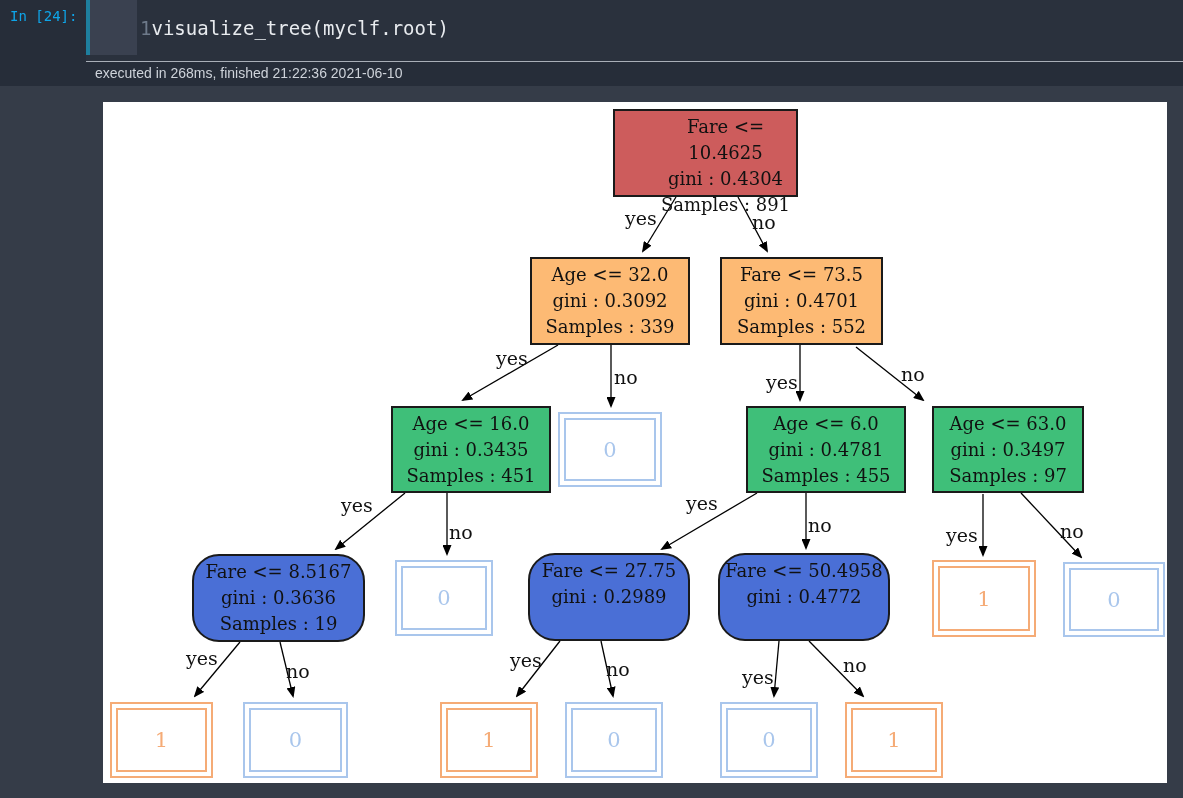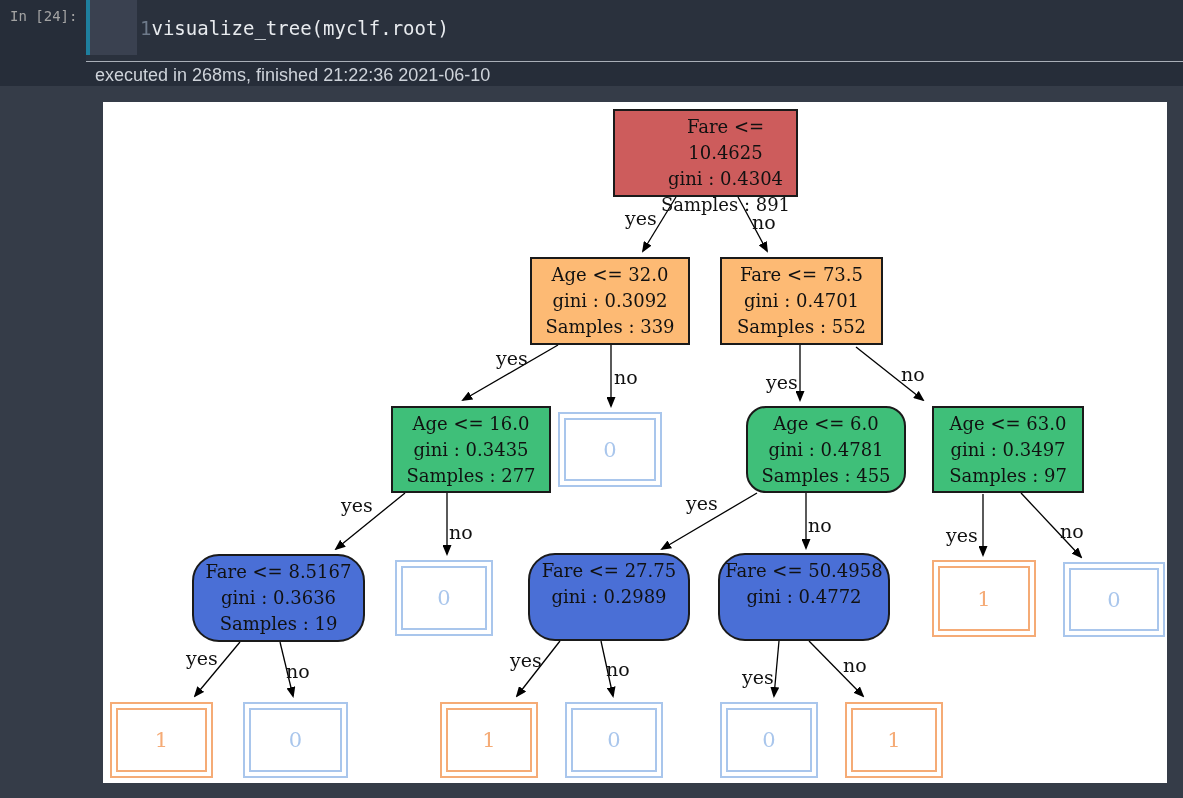--- a/index.html
+++ b/index.html
@@ -1,32 +1,32 @@
 <!DOCTYPE html>
 <html><head>
 <meta charset="utf-8">
 <style>
   html,body{margin:0;padding:0;background:#353c48;}
   .page{position:relative;width:1183px;height:798px;overflow:hidden;
         font-family:"Liberation Sans",sans-serif;background:#353c48;}
 
   
   .cell-band{position:absolute;left:0;top:0;width:1183px;height:86px;background:#262d39;}
-  .prompt{position:absolute;left:10px;top:8px;color:#a3a3a3;
+  .prompt{position:absolute;left:10px;top:8px;color:#0ea5e9;
           font-family:"DejaVu Sans Mono",monospace;font-size:14px;}
   .cell-input{position:absolute;left:86px;top:0;width:1097px;height:61px;
               background:#2a313d;border-bottom:1px solid #a9afb8;}
   .sel-bar{position:absolute;left:0;top:0;width:4px;height:55px;background:#1e7f9e;}
   .gutter{position:absolute;left:4px;top:0;width:47px;height:55px;background:#3a4150;}
   .code-line{position:absolute;left:54px;top:17px;white-space:pre;
              font-family:"DejaVu Sans Mono",monospace;font-size:19px;}
   .lineno{color:#6e7a8a;}
   .code{color:#e8ebef;}
   .exec-strip{position:absolute;left:86px;top:62px;width:1097px;height:24px;background:#262d39;}
-  .exec-text{position:absolute;left:9px;top:3px;color:#ced3da;font-size:18px;}
+  .exec-text{position:absolute;left:9px;top:3px;color:#ced3da;font-size:14px;}
 
   
   .figure{position:absolute;left:103px;top:102px;width:1064px;height:681px;background:#ffffff;}
   .edges{position:absolute;left:0;top:0;width:1183px;height:798px;pointer-events:none;}
 
   .node{position:absolute;border:2px solid #1a1a1a;box-sizing:border-box;
         text-align:center;color:#111;font-family:"DejaVu Serif",serif;
         font-size:18px;line-height:26px;padding-top:3px;}
   .d1{background:#cd5c5c;}
   .d2{background:#fdba74;}
@@ -102,23 +102,23 @@
     <div>Samples : 339</div>
   </div>
   <div class="node d2" style="left:720px;top:257px;width:163px;height:88px;">
     <div>Fare &lt;= 73.5</div>
     <div>gini : 0.4701</div>
     <div>Samples : 552</div>
   </div>
   <div class="node d3" style="left:367px;top:406px;width:160px;height:87px;">
     <div>Age &lt;= 16.0</div>
     <div>gini : 0.3435</div>
-    <div>Samples : 277</div>
+    <div>Samples : 451</div>
   </div>
-  <div class="node d3" style="left:722px;top:406px;width:160px;height:87px;border-radius:20px;">
+  <div class="node d3" style="left:722px;top:406px;width:160px;height:87px;">
     <div>Age &lt;= 6.0</div>
     <div>gini : 0.4781</div>
     <div>Samples : 455</div>
   </div>
   <div class="node d3" style="left:908px;top:406px;width:152px;height:87px;">
     <div>Age &lt;= 63.0</div>
     <div>gini : 0.3497</div>
     <div>Samples : 97</div>
   </div>
   <div class="node d4" style="left:192px;top:554px;width:173px;height:88px;">

